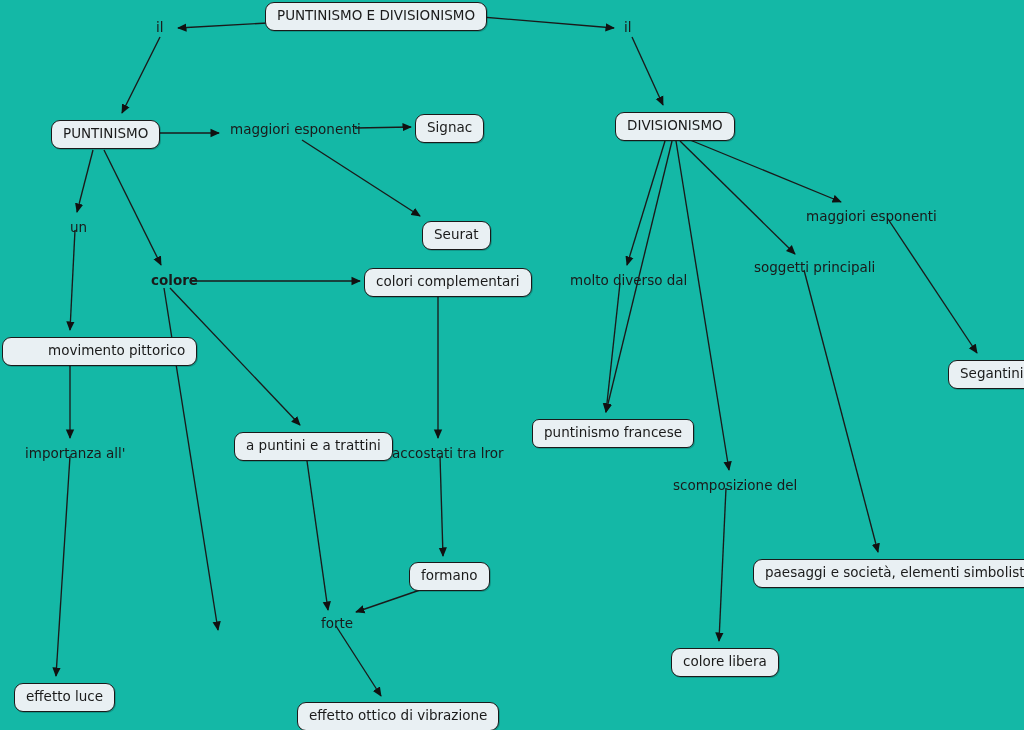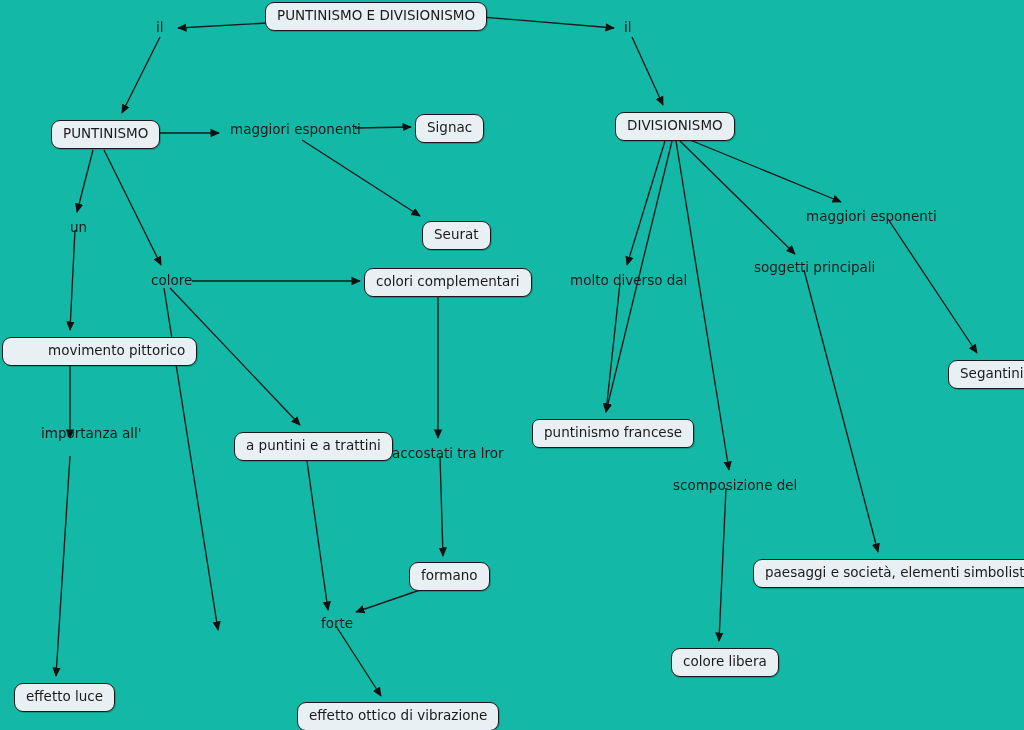--- a/index.html
+++ b/index.html
@@ -106,27 +106,27 @@
   <div class="node box" style="left:615px; top:112px;">DIVISIONISMO</div>
 
   <div class="node plain" style="left:230px; top:123px;">maggiori esponenti</div>
 
   <div class="node box" style="left:415px; top:114px;">Signac</div>
 
   <div class="node box" style="left:398px; top:221px;margin-left:24px;">Seurat</div>
 
   <div class="node plain" style="left:70px; top:221px;">un</div>
 
-  <div class="node plain" style="left:151px; top:274px;">colore</div>
+  <div class="node plain" style="left:151px; top:274px;font-weight:bold;">colore</div>
 
   <div class="node box" style="left:364px; top:268px;">colori complementari</div>
 
   <div class="node box" style="left:2px; top:337px;padding-left:45px;">movimento pittorico</div>
 
-  <div class="node plain" style="left:25px; top:427px;margin-left:16px;">importanza all'</div>
+  <div class="node plain" style="left:25px; top:447px;">importanza all'</div>
 
   <div class="node box" style="left:234px; top:432px;">a puntini e a trattini</div>
 
   <div class="node plain" style="left:392px; top:447px;">accostati tra lror</div>
 
 
   <div class="node box" style="left:409px; top:562px;">formano</div>
 
   <div class="node plain" style="left:321px; top:617px;">forte</div>
 

